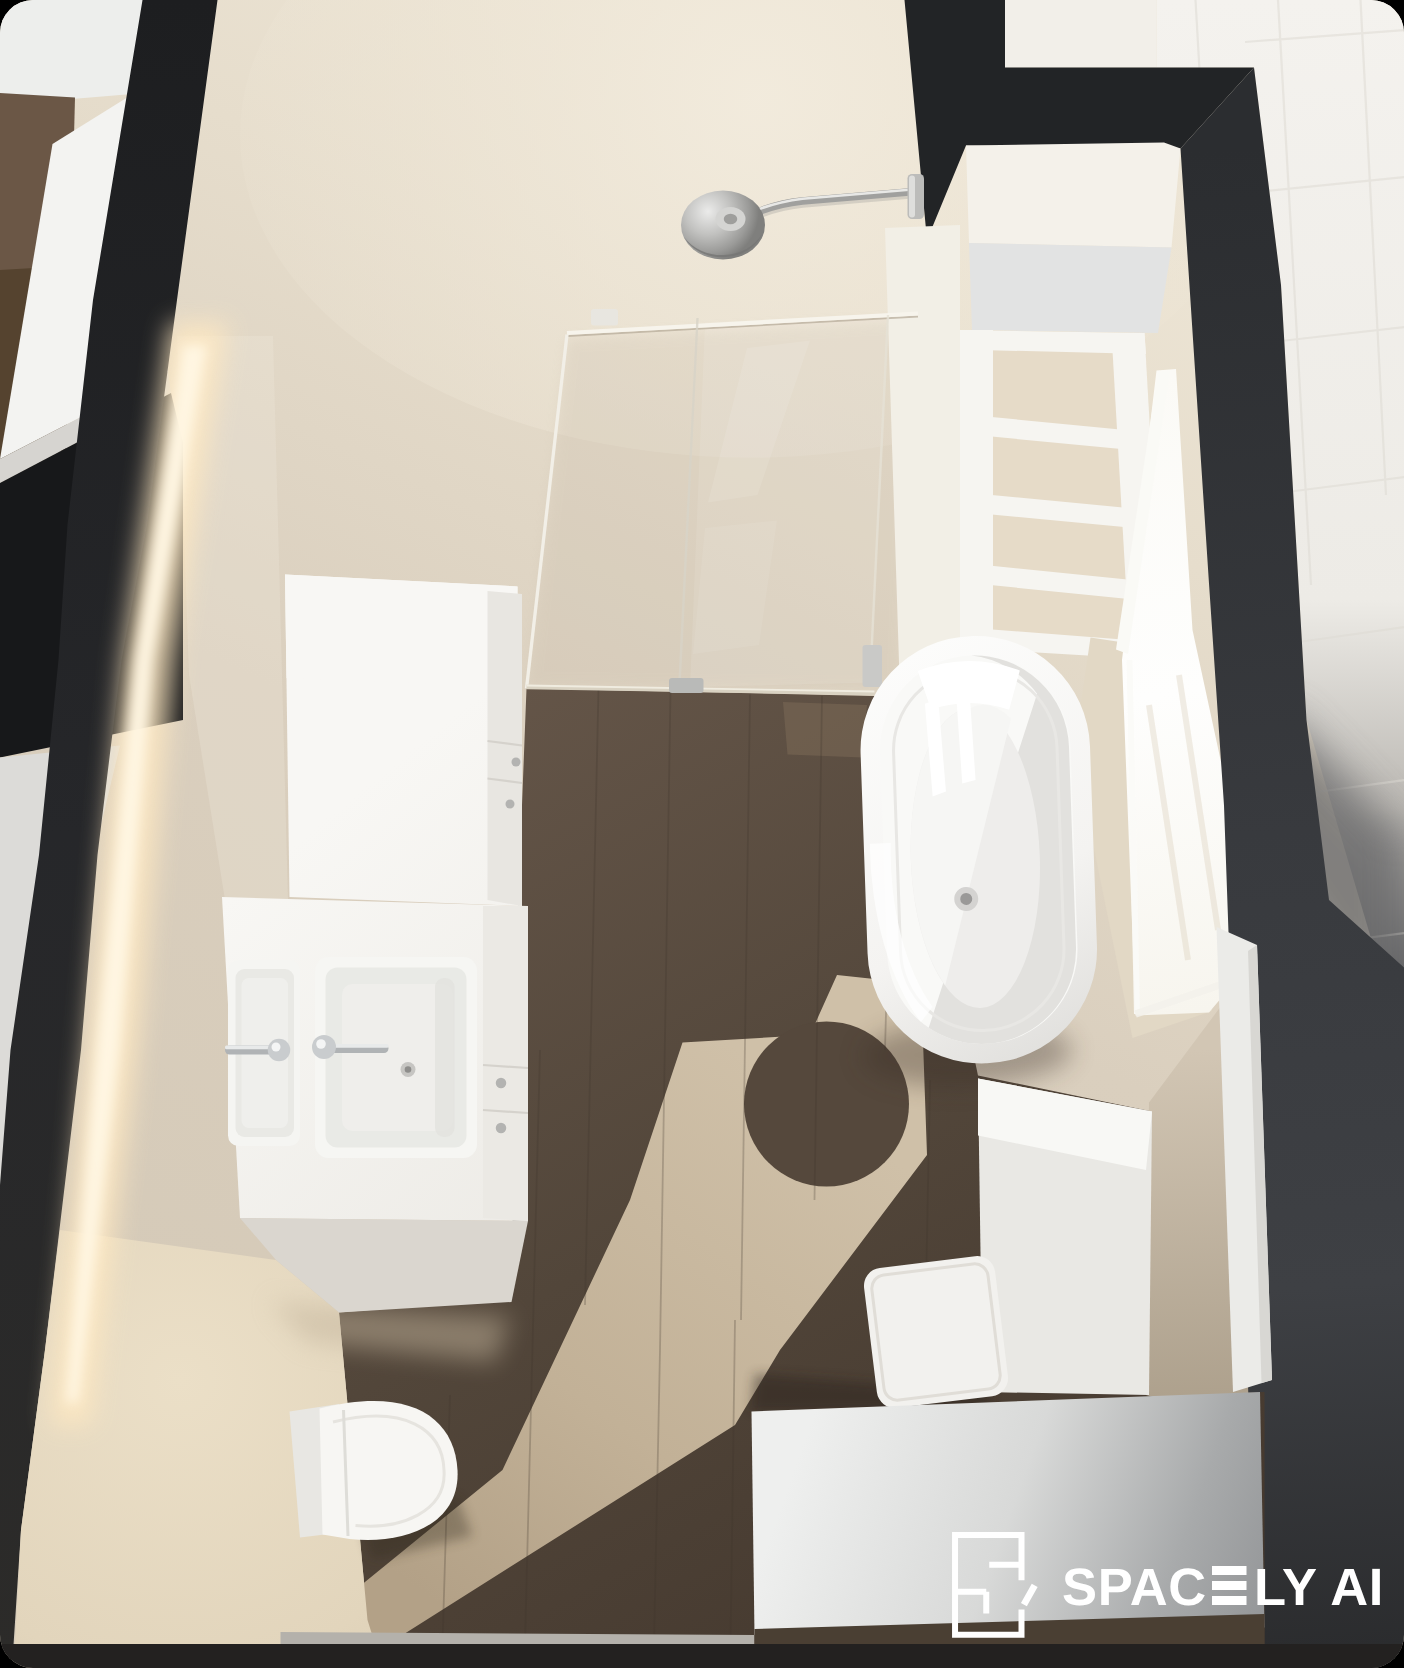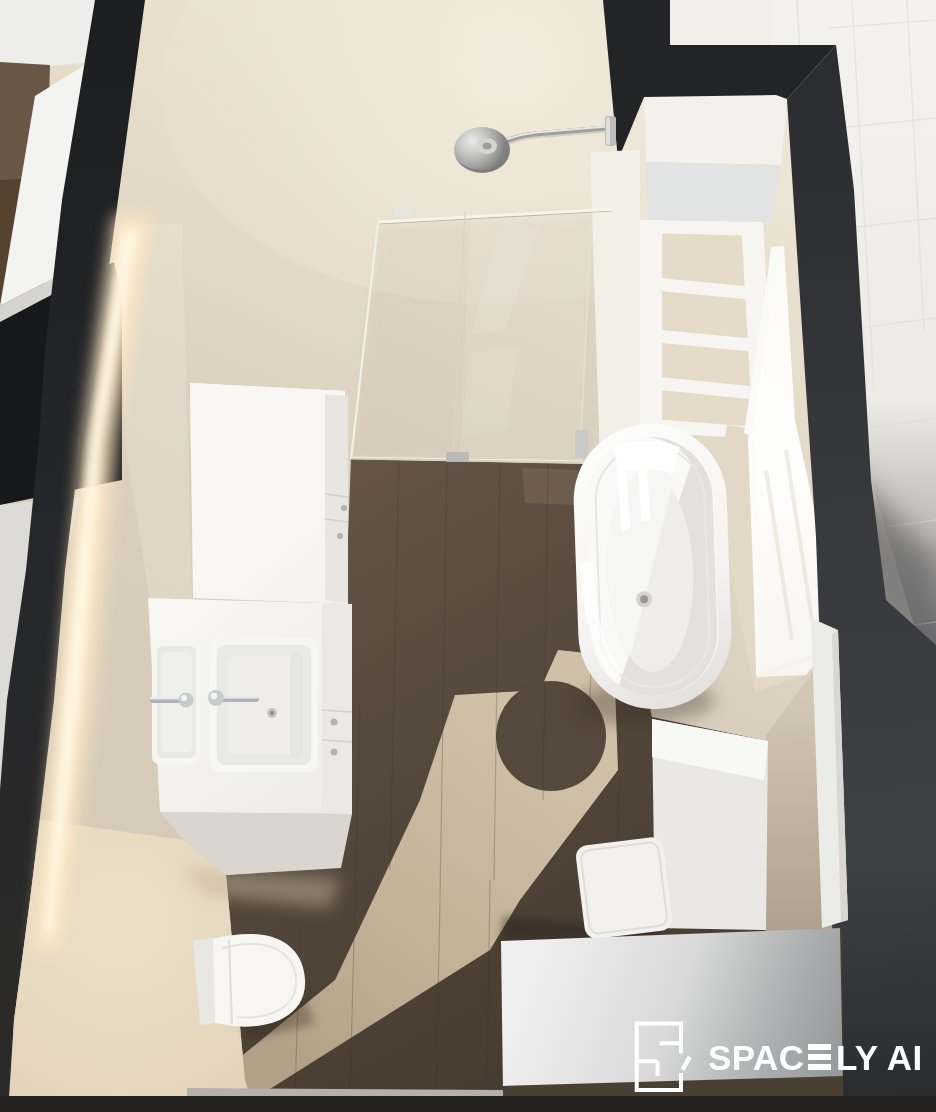--- a/index.html
+++ b/index.html
@@ -1,16 +1,16 @@
 <!DOCTYPE html>
 <html><head>
 <meta charset="utf-8">
 <style>
 html,body{margin:0;padding:0;background:#000;}
-#stage{position:relative;width:936px;height:1112px;overflow:hidden;font-family:"Liberation Sans",sans-serif;}
+#stage{position:relative;width:936px;height:1112px;overflow:hidden;font-family:"Liberation Sans",sans-serif;border-radius:22px;}
 svg{display:block;}
 </style>
 </head>
 <body>
 <div id="stage">
 <svg width="936" height="1112" viewBox="0 0 936 1112" xmlns="http://www.w3.org/2000/svg">
 <defs>
   <linearGradient id="wallG" x1="120" y1="900" x2="520" y2="40" gradientUnits="userSpaceOnUse">
     <stop offset="0" stop-color="#d5cab8"></stop>
     <stop offset="0.45" stop-color="#dacfbe"></stop>

